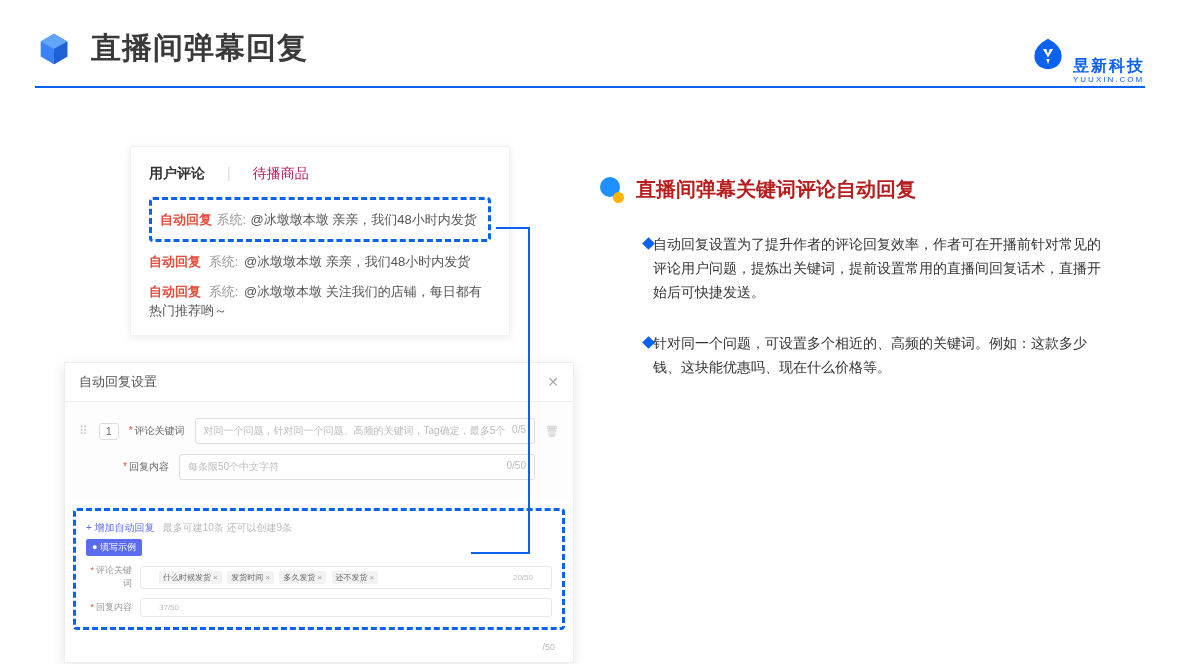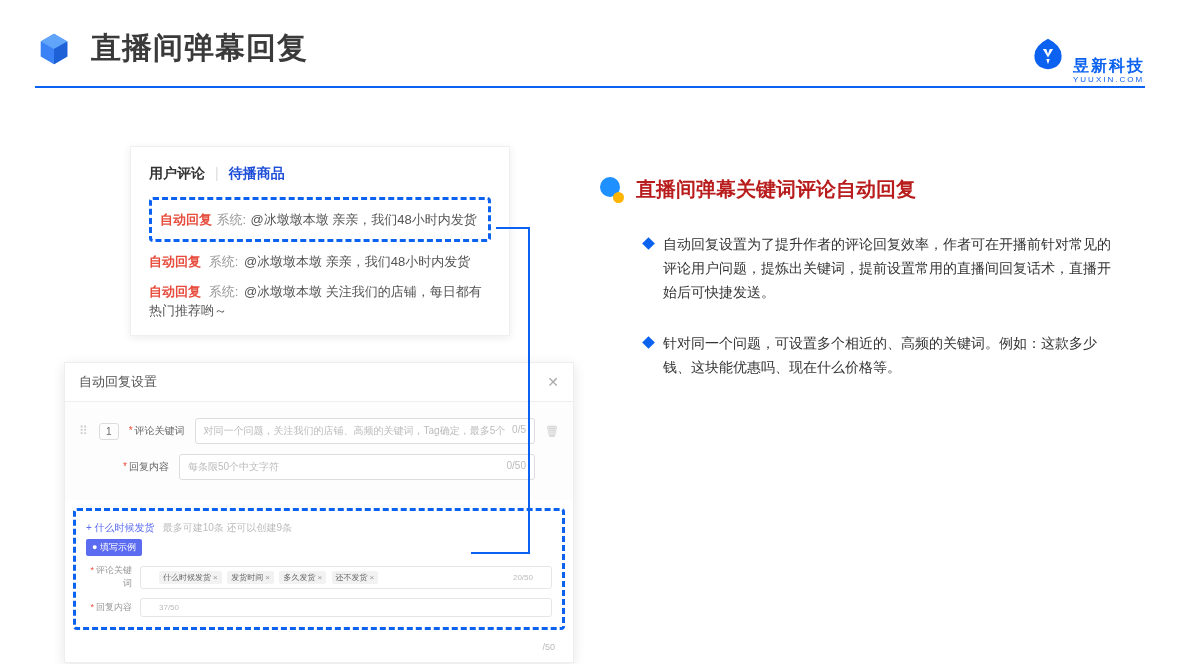--- a/index.html
+++ b/index.html
@@ -11,22 +11,22 @@
 .title{font-size:30px;font-weight:600;color:#3a3a3a;margin-left:18px;letter-spacing:1px;}
 .brand{position:absolute;right:0;top:-4px;display:flex;align-items:center;}
 .brand-icon{width:34px;height:34px;}
 .brand-txt{margin-left:8px;margin-top:34px;}
 .brand-cn{font-size:16px;font-weight:700;color:#0b61f0;letter-spacing:2px;line-height:1;}
 .brand-en{font-size:8px;color:#0b61f0;letter-spacing:2px;line-height:1;margin-top:2px;}
 .hr{position:absolute;top:86px;left:35px;right:35px;height:2px;background:#0b61f0;}
 
 
 .mock-top{position:absolute;top:146px;left:130px;width:380px;background:#fff;border:1px solid #f0f0f0;box-shadow:0 2px 8px rgba(0,0,0,0.08);padding:18px 18px 14px;}
-.tabs{display:flex;gap:10px;font-size:14px;font-weight:600;color:#333;}
-.tab-inactive{color:#1d4ed8;font-weight:700;}
+.tabs{display:flex;gap:22px;font-size:14px;font-weight:600;color:#333;}
+.tab-inactive{color:#be185d;font-weight:400;}
 .tab-divider{color:#ddd;font-weight:300;}
 .comment-box{margin-top:14px;border:3px dashed #0b61f0;border-radius:4px;padding:10px 8px;}
 .cm-line{font-size:13px;color:#666;line-height:1.5;margin-top:10px;}
 .cm-line .tag{color:#e74c3c;font-weight:600;margin-right:4px;}
 .cm-line .sys{color:#999;margin-right:2px;}
 .cm-line .txt{color:#555;}
 
 .mock-bot{position:absolute;top:362px;left:64px;width:510px;background:#fff;border:1px solid #eee;box-shadow:0 3px 12px rgba(0,0,0,0.1);}
 .mb-hdr{display:flex;justify-content:space-between;align-items:center;padding:10px 14px;border-bottom:1px solid #eee;font-size:13px;color:#555;}
 .mb-close{color:#aaa;font-size:14px;cursor:pointer;}
@@ -59,21 +59,21 @@
 .conn-h2{position:absolute;top:552px;left:471px;width:59px;height:2px;background:#0b61f0;}
 
 
 .right{position:absolute;top:176px;left:600px;width:540px;}
 .r-title-row{display:flex;align-items:center;gap:10px;}
 .r-bullet-ico{width:26px;height:26px;position:relative;}
 .r-bullet-ico .c1{position:absolute;width:20px;height:20px;background:#1e90ff;border-radius:50%;top:0;left:0;}
 .r-bullet-ico .c2{position:absolute;width:11px;height:11px;background:#ffb400;border-radius:50%;bottom:0;right:2px;}
 .r-title{font-size:20px;font-weight:600;color:#b91c1c;}
 .r-bullets{margin-top:30px;padding-left:44px;}
-.r-b{display:flex;gap:10px;margin-bottom:28px;}
+.r-b{display:flex;margin-bottom:28px;}
 .r-b .dia{width:9px;height:9px;background:#0b61f0;transform:rotate(45deg);margin-top:6px;flex-shrink:0;}
 .r-b .txt{font-size:14px;color:#333;line-height:1.7;max-width:460px;}
 </style>
 </head>
 <body>
 
 <div class="hdr">
   <div class="cube-icon">
     <svg width="38" height="38" viewBox="0 0 40 40">
         <path d="M20 4 L34 12 L34 28 L20 36 L6 28 L6 12 Z" fill="#3b82f6"></path>
@@ -124,37 +124,37 @@
   <div class="mb-hdr">
     <span>自动回复设置</span>
     <span class="mb-close">✕</span>
   </div>
   <div class="mb-body">
     <div class="mb-row">
       <span class="mb-drag">⠿</span>
       <span class="mb-num">1</span>
       <span class="mb-label"><span class="mb-star">*</span><span>评论关键词</span></span>
       <div class="mb-input">
-        <span>对同一个问题，关注我们的店铺、高频的关键词，Tag确定，最多5个</span>
+        <span>对同一个问题，针对同一个问题、高频的关键词，Tag确定，最多5个</span>
         <span class="mb-cnt">0/5</span>
       </div>
       <span class="mb-trash">🗑</span>
     </div>
     <div class="mb-row" style="padding-left:34px;">
       <span class="mb-label"><span class="mb-star">*</span><span>回复内容</span></span>
       <div class="mb-input">
         <span>每条限50个中文字符</span>
         <span class="mb-cnt">0/50</span>
       </div>
       <span style="width:14px;"></span>
     </div>
   </div>
   <div class="mb-dash">
     <div class="mb-addrow">
-      <span>+ 什么时候发货</span>
+      <span>+ 增加自动回复</span>
       <span class="hint">最多可建10条 还可以创建9条</span>
     </div>
     <span class="mb-badge">● 填写示例</span>
     <div class="mb-ex-row">
       <span class="mb-ex-label"><span class="mb-star">*</span><span>评论关键词</span></span>
       <div class="mb-ex-input">
         <span>
           <span class="mb-tag">
               <span>什么时候发货</span>
               <span class="x">×</span>

